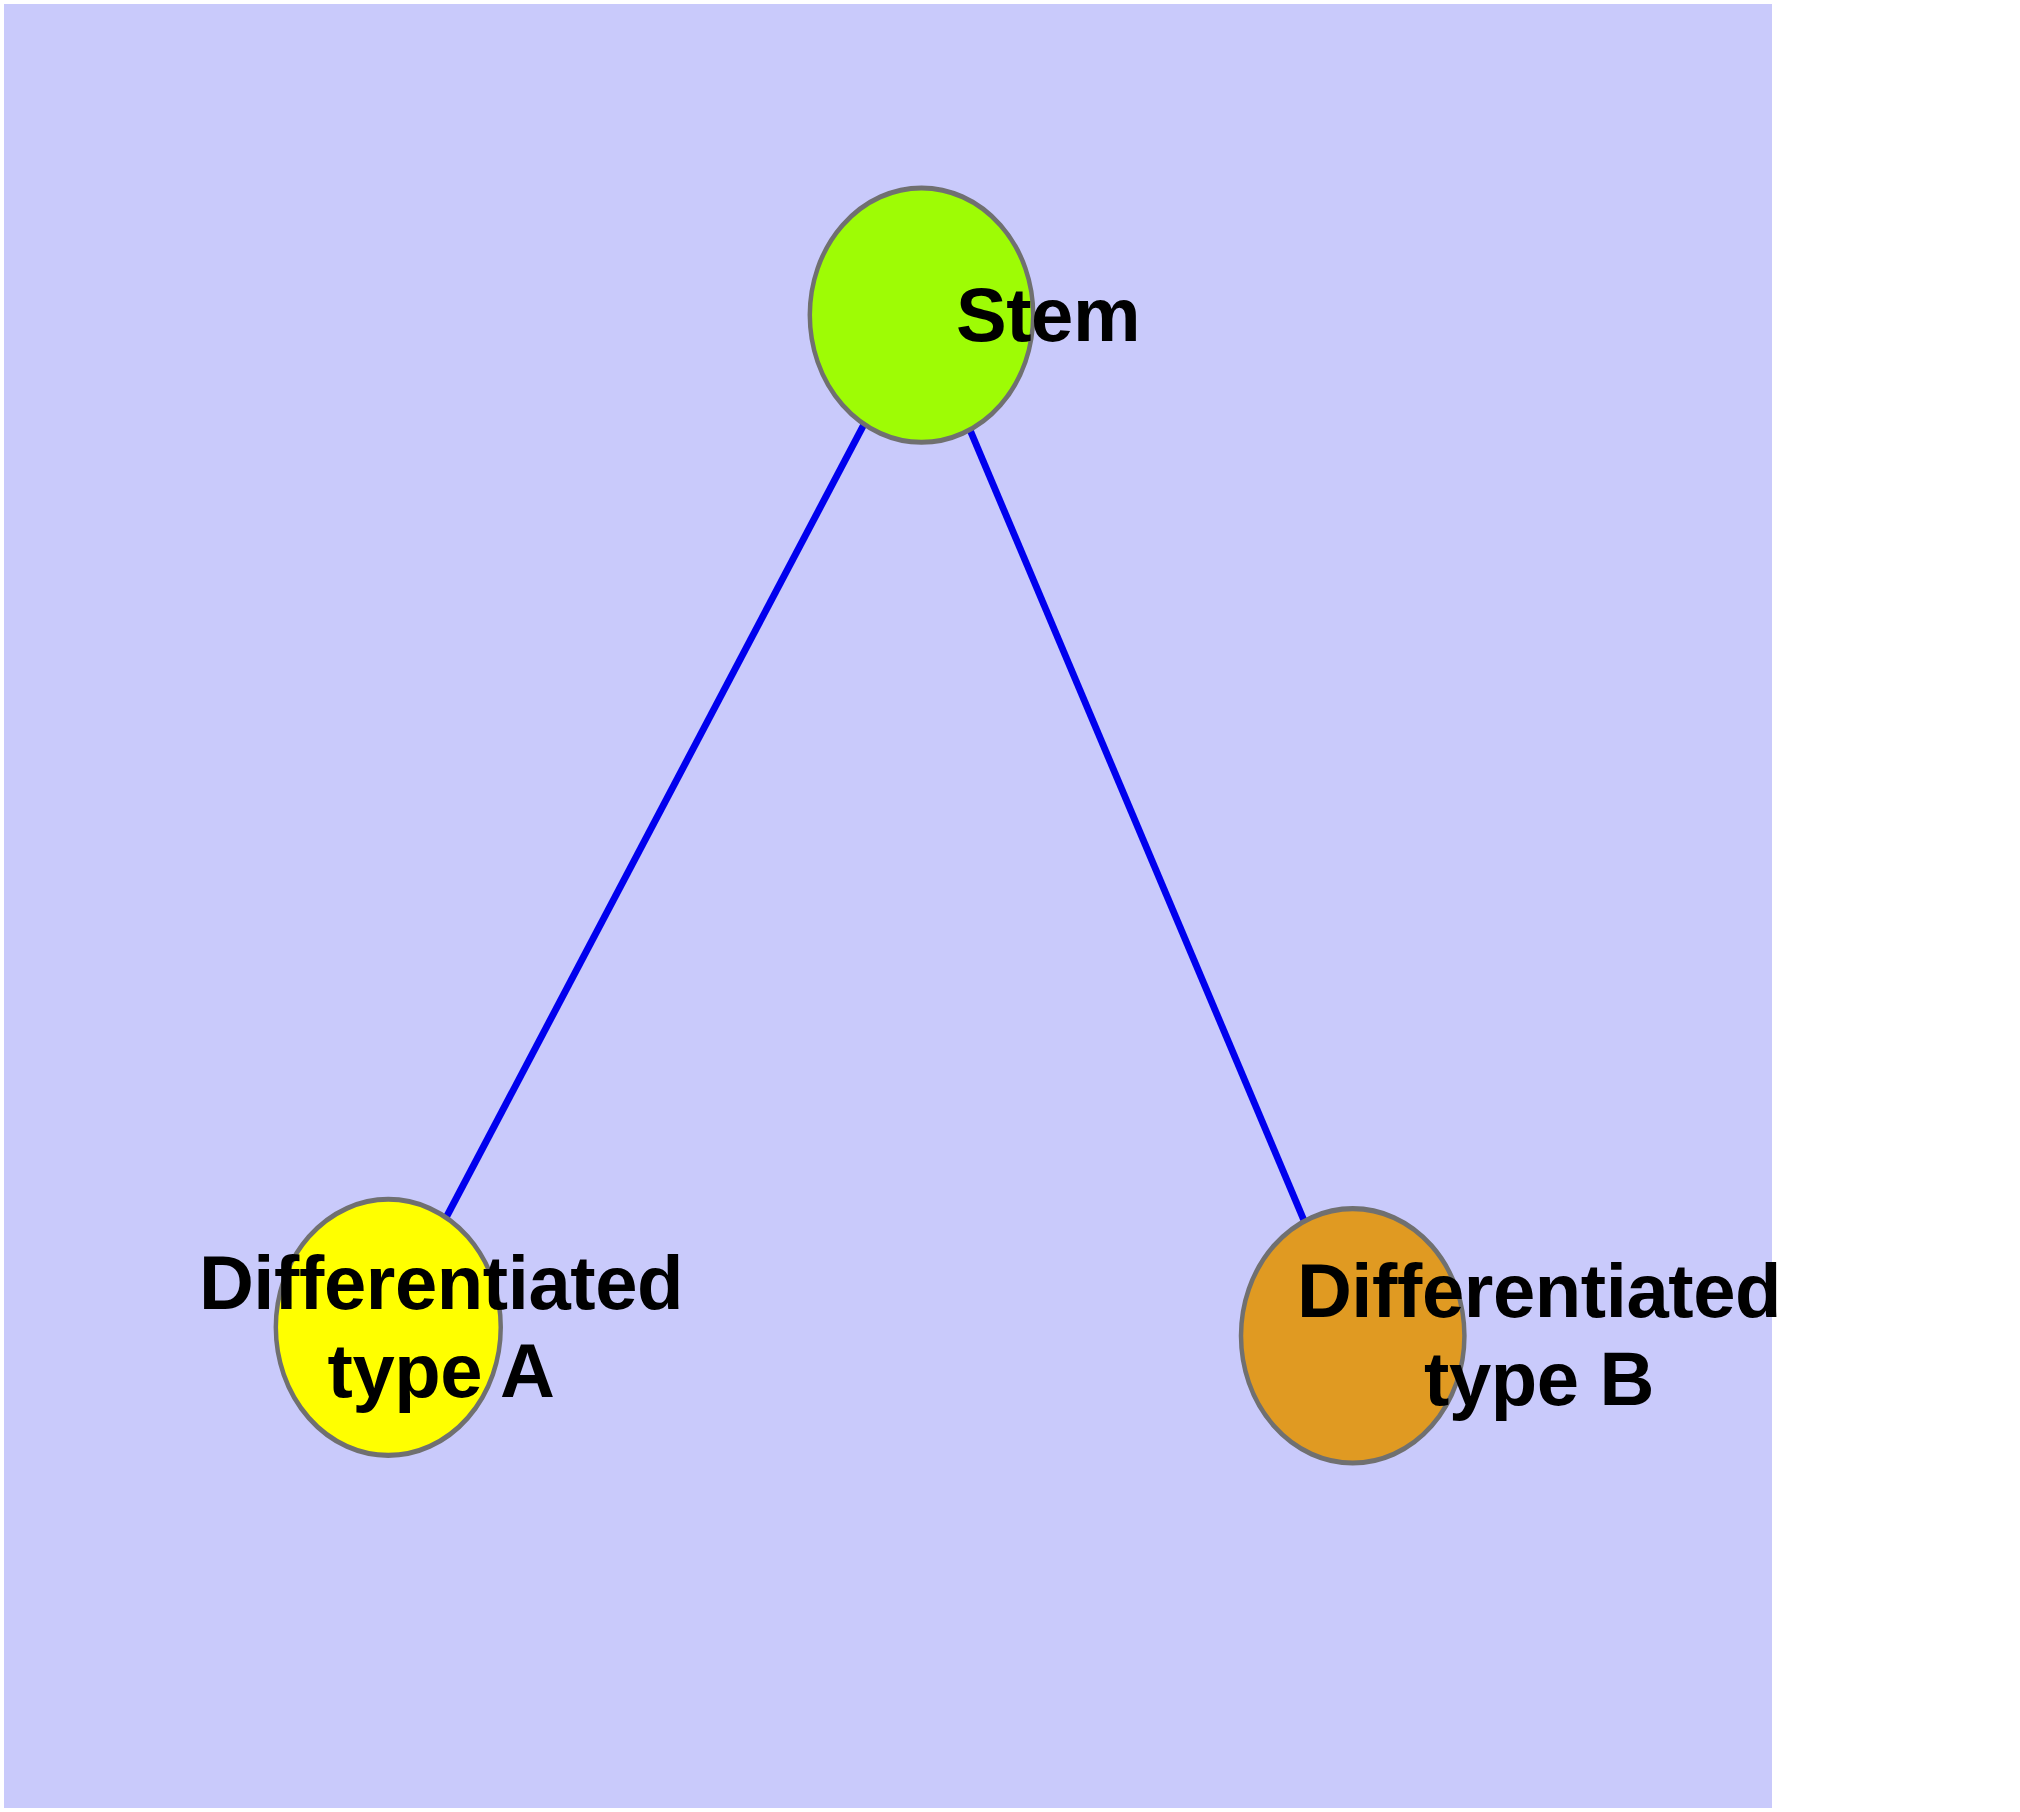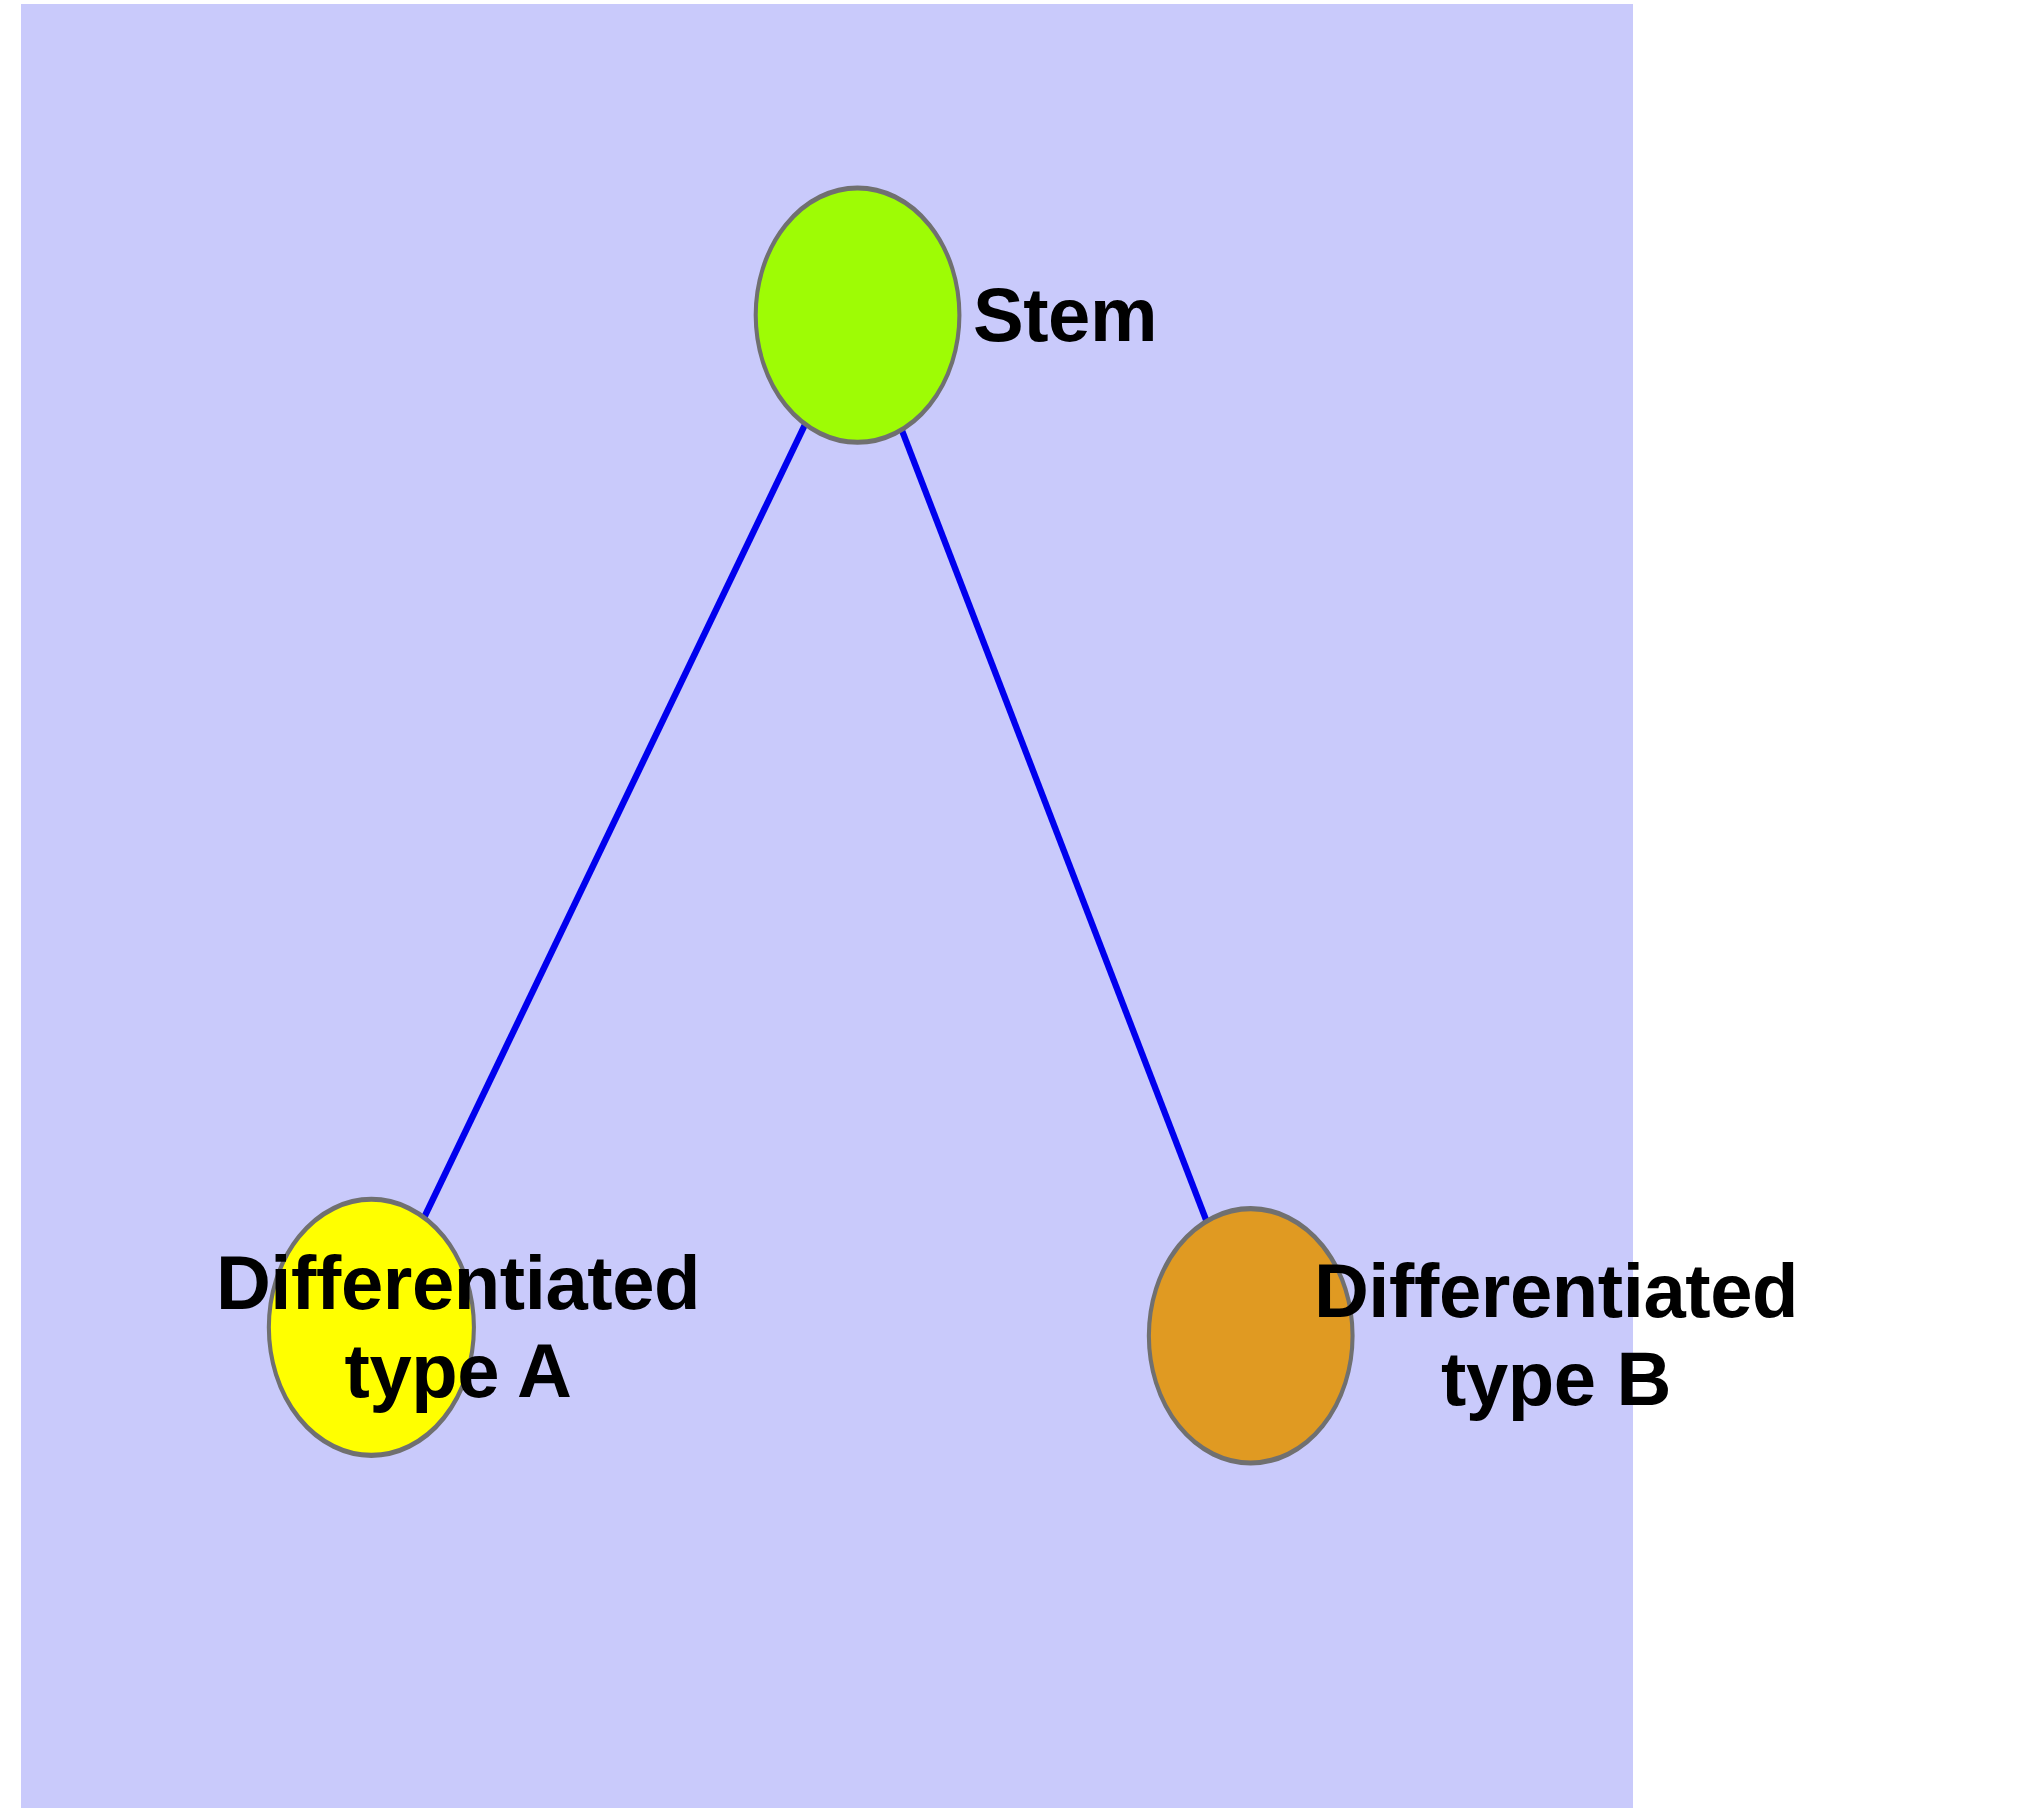--- a/index.html
+++ b/index.html
@@ -11,23 +11,23 @@
   #canvas {
     position: relative;
     width: 2021px;
     height: 1812px;
     background: #ffffff;
     overflow: hidden;
     font-family: "Liberation Sans", sans-serif;
   }
   #plot-area {
     position: absolute;
-    left: 21px;
+    left: 4px;
     top: 4.2px;
-    width: 1612px;
+    width: 1768px;
     height: 1804px;
     background: #c9cafb;
   }
   #graph-svg {
     position: absolute;
     left: 0;
     top: 0;
     width: 100%;
     height: 100%;
     display: block;

